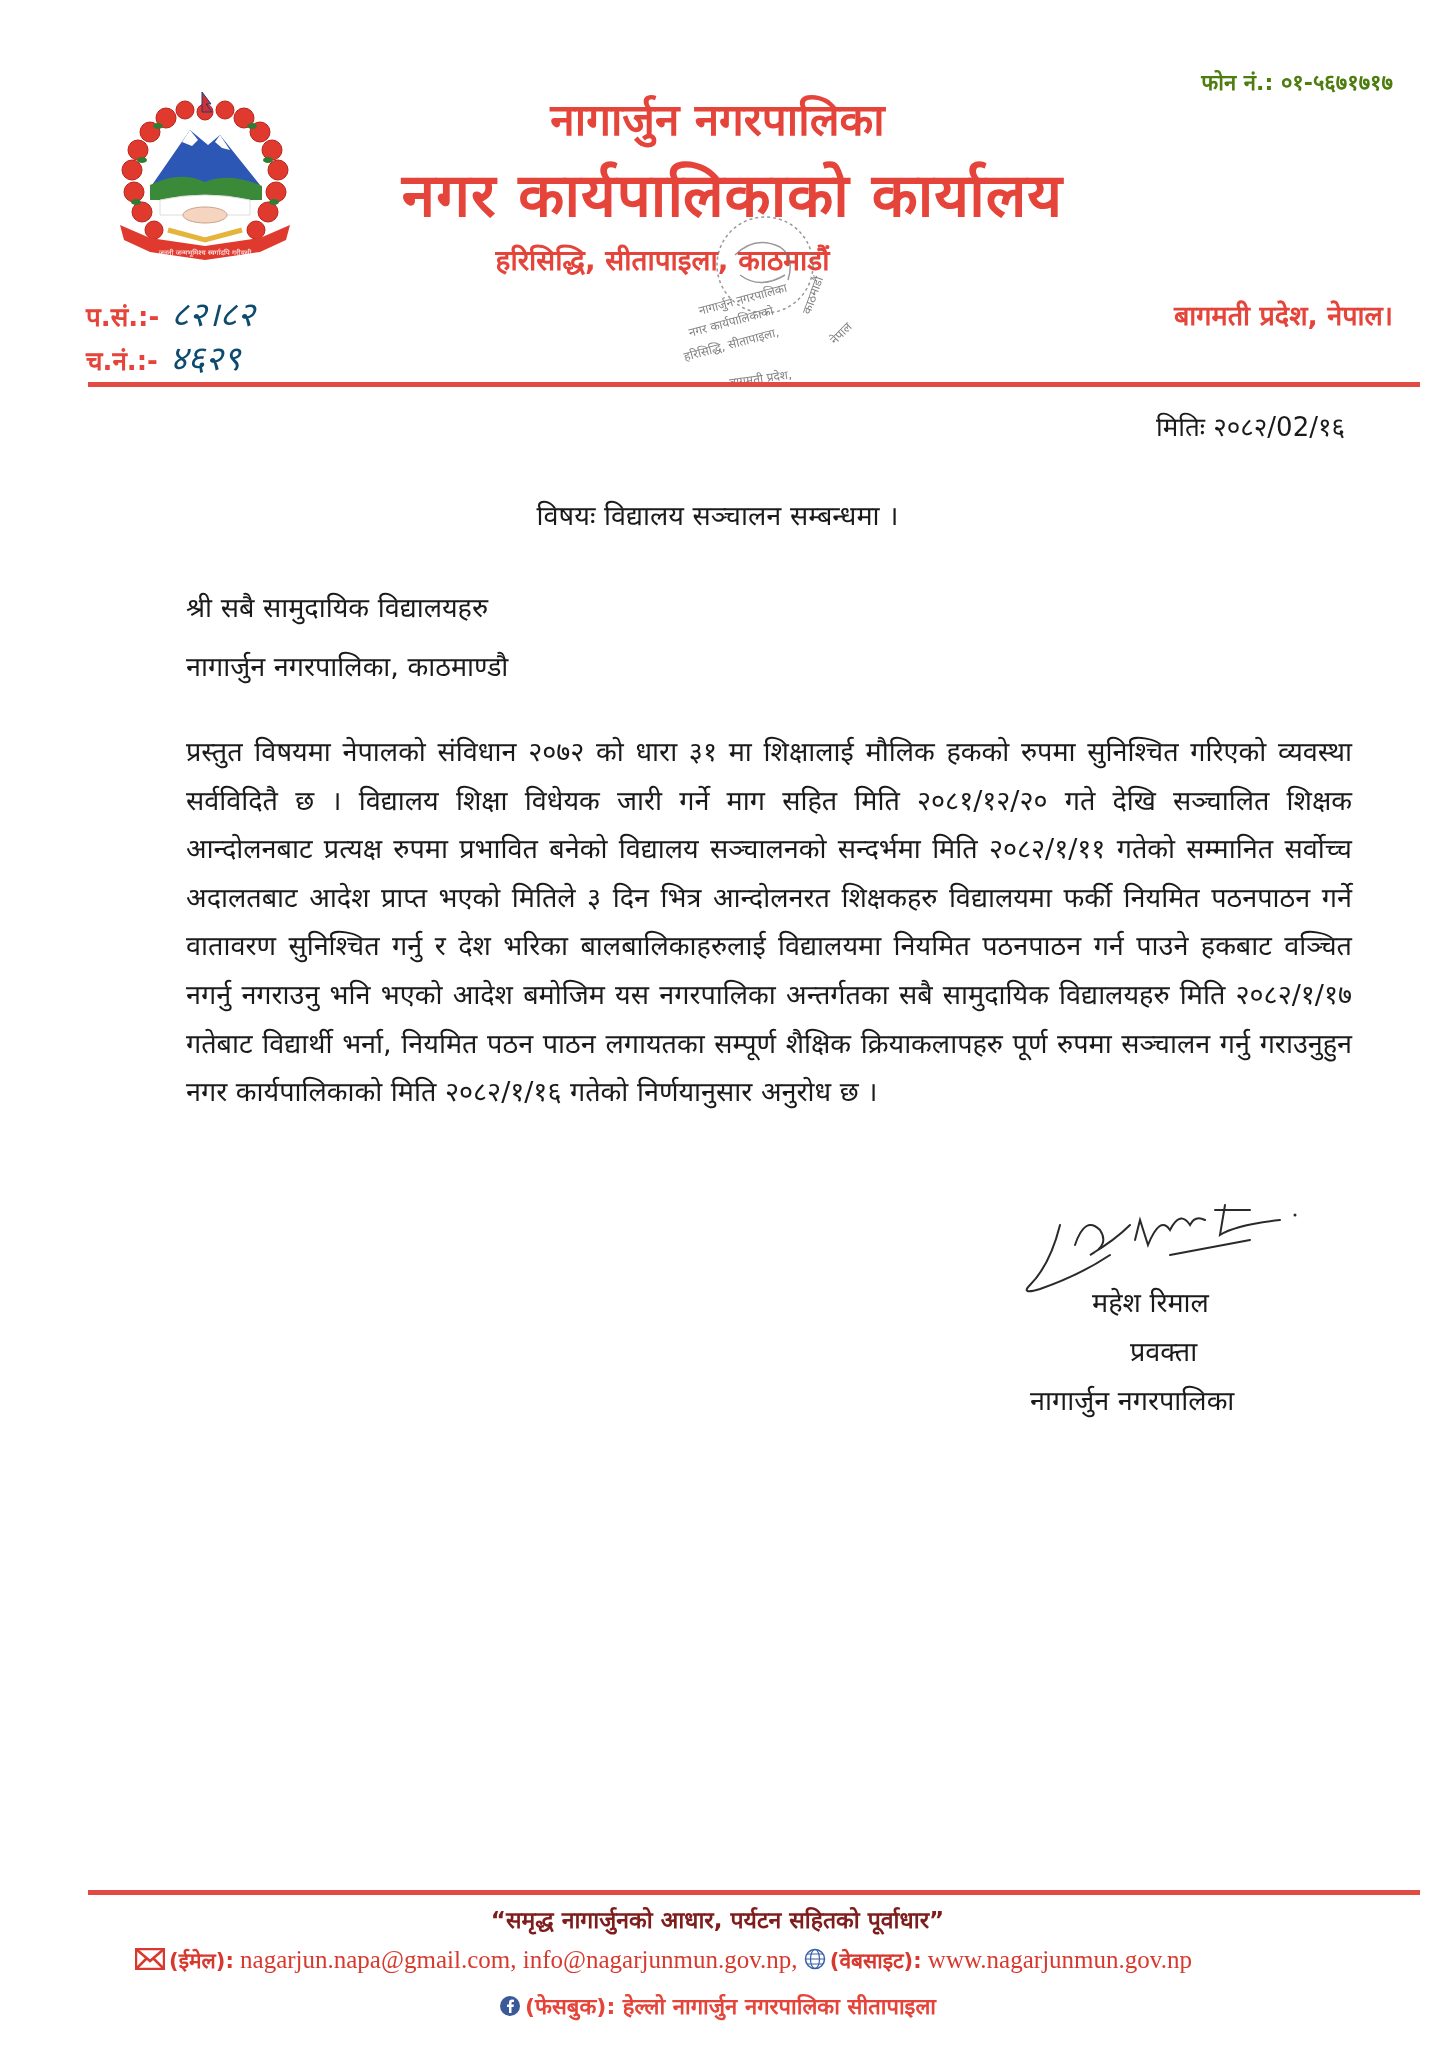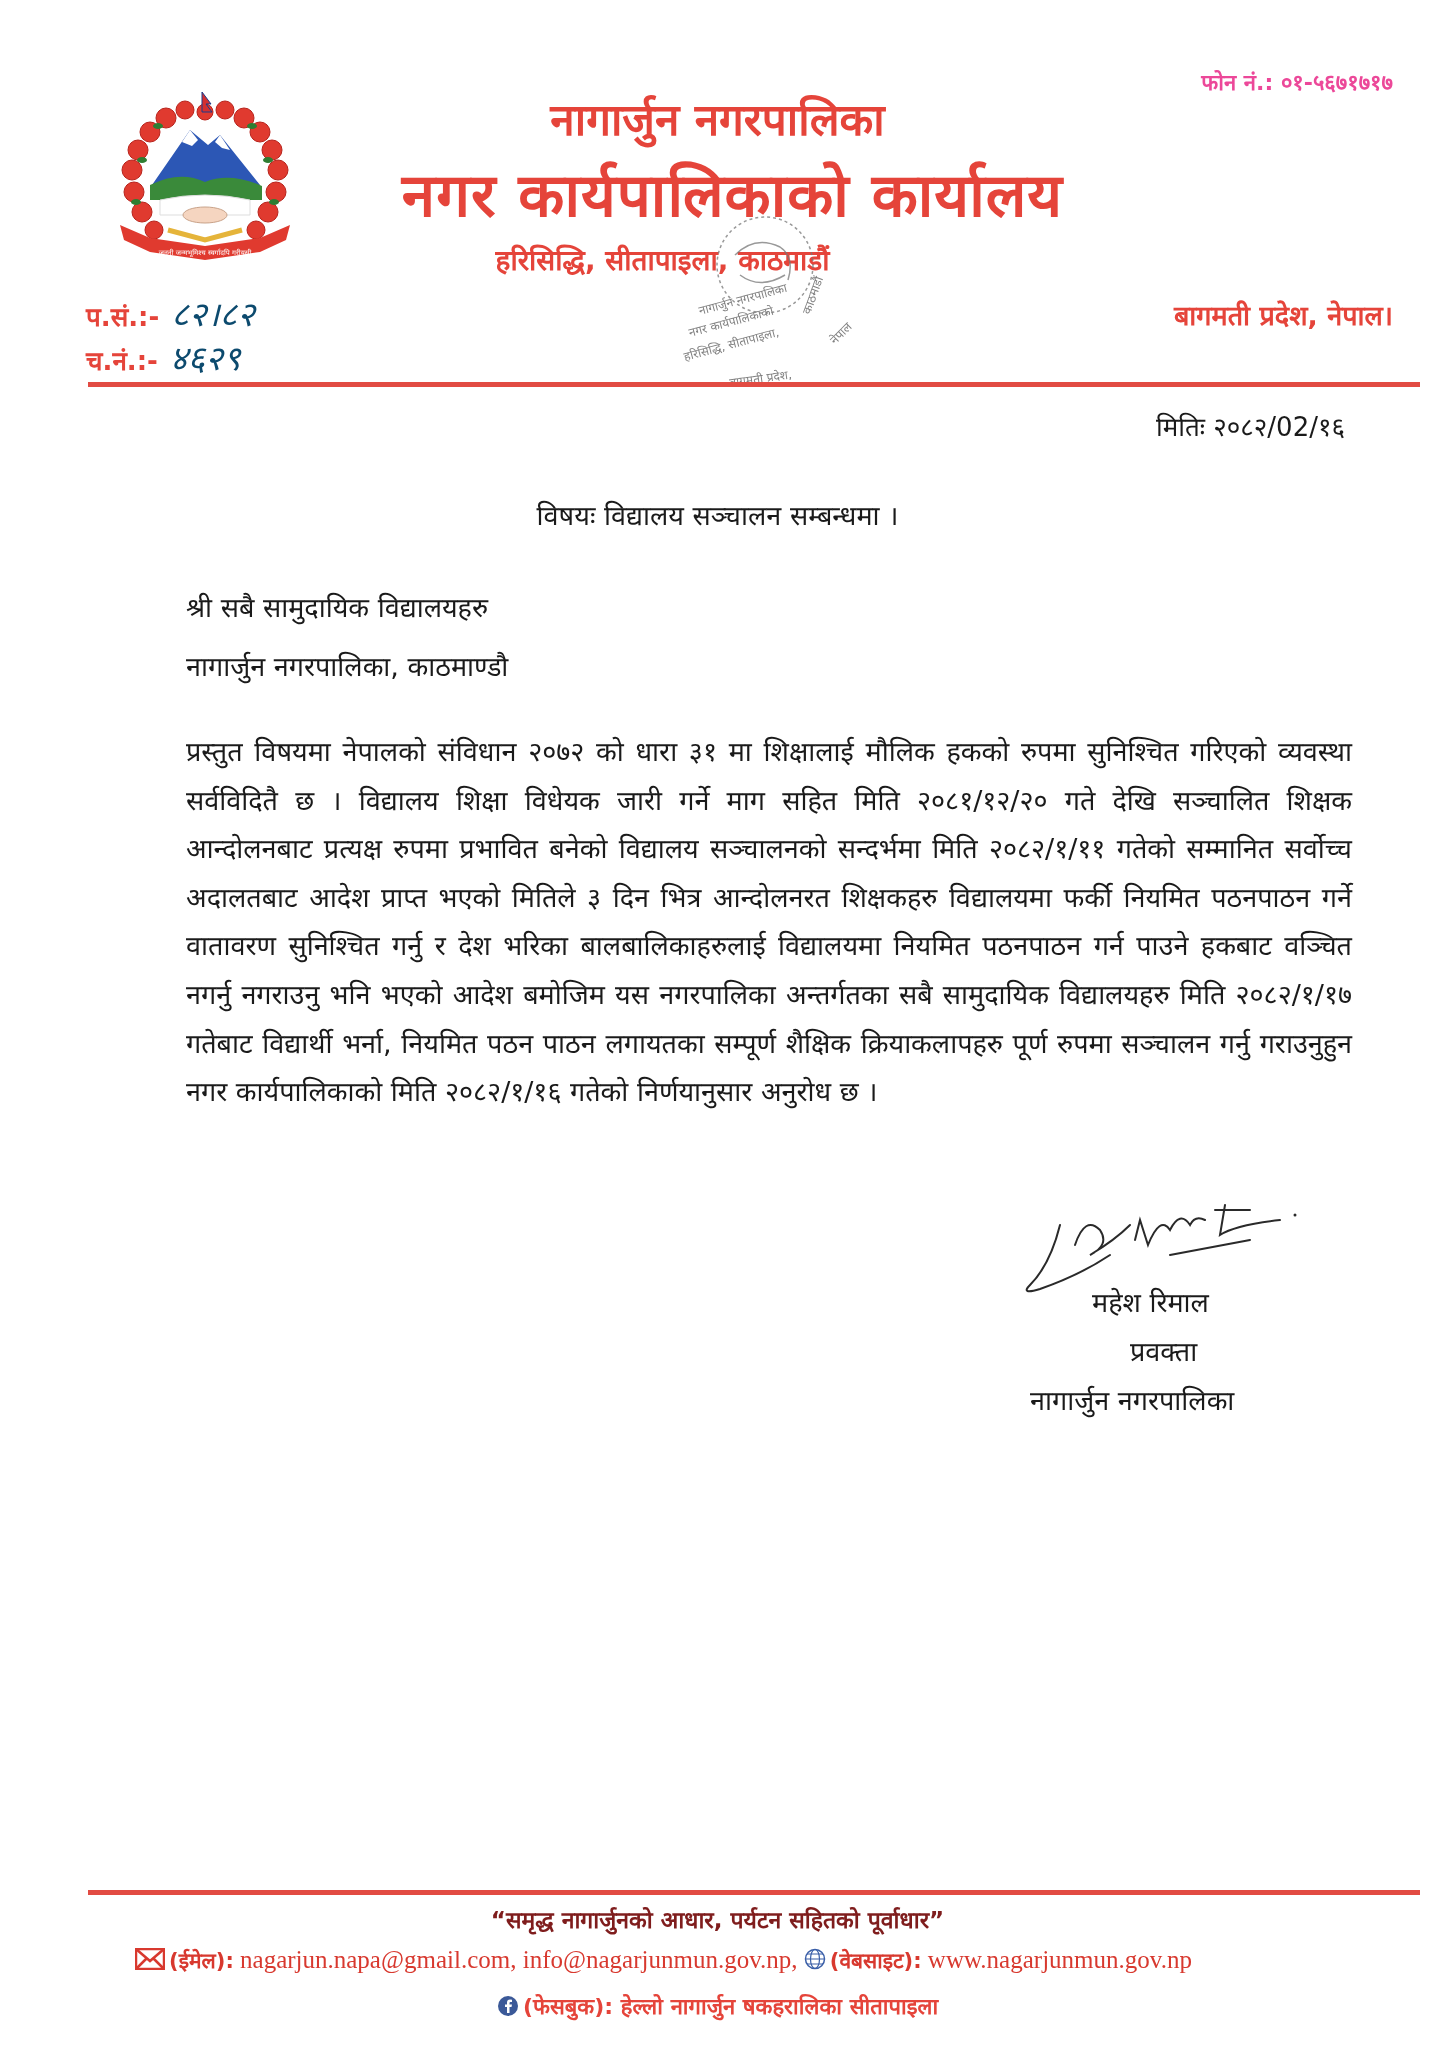--- a/index.html
+++ b/index.html
@@ -11,21 +11,21 @@
     font-family: "DejaVu Sans", sans-serif;
     color: #1a1a1a;
   }
   .abs { position: absolute; }
 
   
   .emblem { left: 90px; top: 90px; width: 230px; height: 180px; }
   .hdr-line1 { left: 0; width: 1435px; top: 88px; text-align: center; font-size: 44px; font-weight: bold; color: #e5443a; }
   .hdr-line2 { left: 0; width: 1435px; top: 152px; text-align: center; font-size: 60px; font-weight: bold; color: #e5443a; letter-spacing: 1px; margin-left: 15px; }
   .hdr-line3 { left: 0; width: 1325px; top: 240px; text-align: center; font-size: 28px; font-weight: bold; color: #e5443a; }
-  .phone { right: 42px; top: 66px; font-size: 22px; font-weight: bold; color: #ec4899; }
+  .phone { right: 42px; top: 66px; font-size: 22px; font-weight: bold; color: #4d7c0f; }
   .province { right: 42px; top: 296px; font-size: 27px; font-weight: bold; color: #e5443a; text-align: center; }
   .ref { left: 86px; font-size: 26px; font-weight: bold; color: #e5443a; }
   .ref .hand { font-family: "DejaVu Serif", serif; font-style: italic; font-weight: normal; color: #0c4a6e; font-size: 34px; margin-left: 12px; }
   .rule-top { left: 88px; top: 382px; width: 1332px; height: 5px; background: #e24b43; }
   .rule-bottom { left: 88px; top: 1890px; width: 1332px; height: 5px; background: #e24b43; }
 
   
   .stamp { left: 660px; top: 195px; width: 210px; height: 200px; opacity: 0.75; }
 
   
@@ -172,14 +172,14 @@
   <span>www.nagarjunmun.gov.np</span>
 </div>
 
 <div class="abs fb">
   <span class="icon-inline">
     <svg width="22" height="22" viewBox="0 0 22 22">
         <circle cx="11" cy="11" r="10" fill="#3b5998"></circle>
         <path d="M12.5 18 V12 H14.5 L15 9.5 H12.5 V8 Q12.5 7 13.5 7 H15 V4.8 Q14 4.6 13 4.6 Q10 4.6 10 7.6 V9.5 H8 V12 H10 V18 Z" fill="#fff"></path>
       </svg>
   </span><span>(फेसबुक):</span>
-  <span>हेल्लो नागार्जुन षकहरालिका सीतापाइला</span>
+  <span>हेल्लो नागार्जुन नगरपालिका सीतापाइला</span>
 </div>
 
 </body></html>

